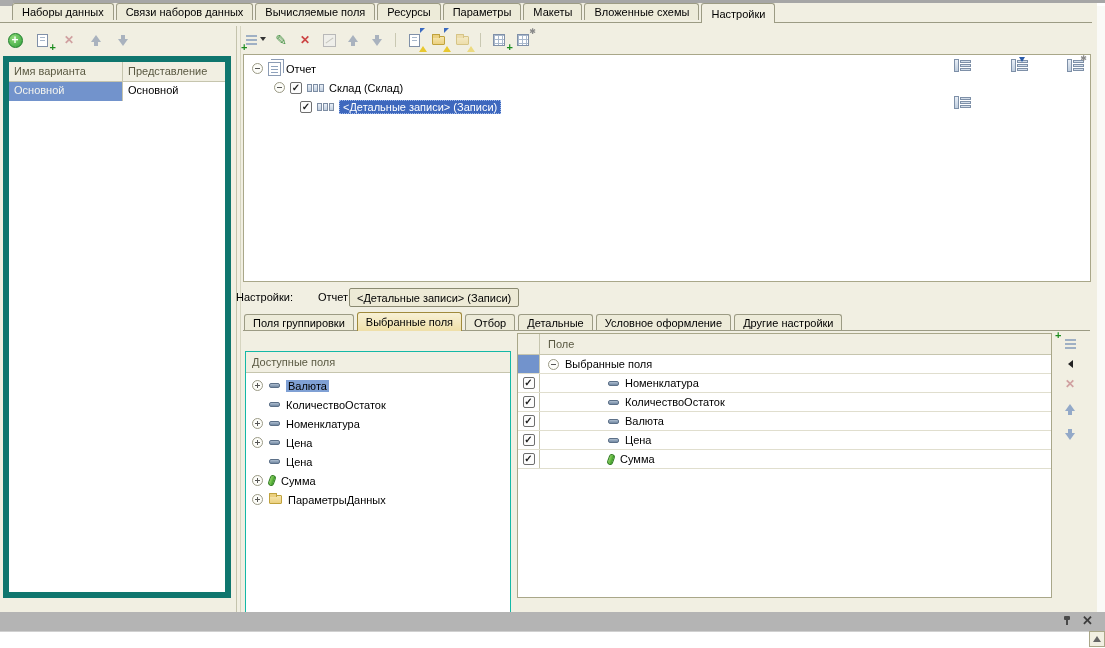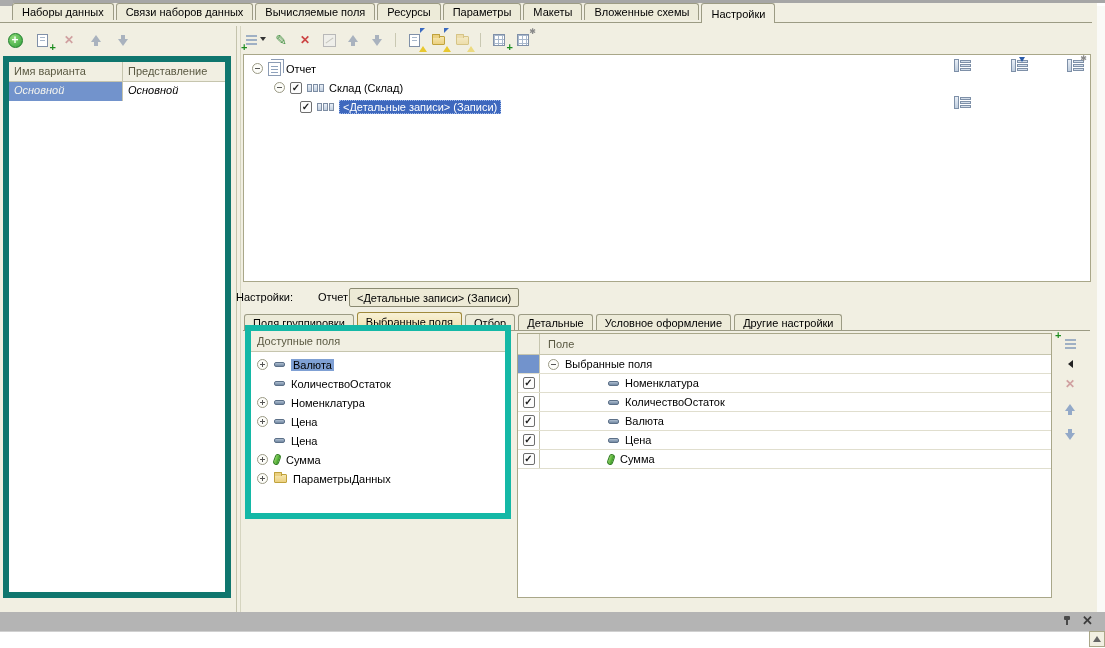--- a/index.html
+++ b/index.html
@@ -110,21 +110,21 @@
           border-bottom:6px solid #E8C830; }
   .bmark { position:absolute; right:-2px; top:-3px; width:5px; height:5px; background:#3A6AC0;
            clip-path:polygon(0 100%, 0 0, 100% 0); }
 
   
   .v-toolbar { left:6px; top:29px; height:22px; gap:9px; }
   .v-table { left:3px; top:56px; width:228px; height:542px; background:#fff; border:6px solid #0f766e; }
   .v-head { display:flex; height:20px; background:#F1EFE2; border-bottom:1px solid #C6C5AE; color:#5A5942; }
   .v-head div { padding:3px 0 0 5px; }
   .v-c1 { width:114px; border-right:1px solid #C6C5AE; }
-  .v-row { display:flex; height:19px;font-style:italic; }
+  .v-row { display:flex; height:19px; }
   .v-row .v-c1 { background:#7293CC; color:#F4F4EE; padding:2px 0 0 5px; }
   .v-row .v-c2 { padding:2px 0 0 5px; }
 
   .vsplit { left:236px; top:26px; width:1px; height:586px; background:#C4C3AC; }
   .vsplit2 { left:240px; top:26px; width:1px; height:586px; background:#D6D5C0; }
 
   
   .s-toolbar { left:246px; top:29px; height:22px; gap:6px; }
   .tree-panel { left:243px; top:54px; width:848px; height:228px; background:#fff; border:1px solid #A9A789; }
   .t-row { display:flex; align-items:center; gap:5px; height:19px; }
@@ -138,21 +138,21 @@
   .crumb-btn { left:349px; top:288px; height:19px; line-height:16px; padding:1px 7px;
                background:#EDEAD6; border:1px solid #8A8971; border-radius:2px; }
 
   .set-tabbar { left:243px; top:311px; width:847px; height:20px; display:flex; align-items:flex-end;
                 border-bottom:1px solid #9C9B84; padding-left:1px; }
   .stab { height:16px; line-height:14px; padding:1px 8px 0; background:#EDEBD9;
           border:1px solid #9C9B84; border-bottom:none; border-radius:3px 3px 0 0; margin-right:3px; white-space:nowrap; }
   .stab.active { height:19px; line-height:17px; background:linear-gradient(#F8F1D6,#EFDFA8); border-color:#A08A3C; margin-bottom:-1px; }
 
   
-  .af-panel { left:245px; top:325px; width:266px; height:194px; background:#fff; border:6px solid #14b8a6; }
+  .af-panel { left:245px; top:351px; width:266px; height:270px; background:#fff; border:1px solid #14b8a6; }
   .panel-head { height:21px; background:#F1EFE2; border-bottom:1px solid #C6C5AE; color:#5A5942; padding:4px 0 0 6px; }
   .af-row { display:flex; align-items:center; gap:6px; height:19px; padding-left:6px; }
   .af-row .spacer { width:11px; flex:none; }
   .af-sel { background:#7FA0D4; color:#000; padding:0 2px; }
 
   .sf-panel { left:517px; top:333px; width:535px; height:265px; background:#fff; border:1px solid #A9A789; display:flex; flex-direction:column; }
   .sf-head { display:flex; height:21px; border-bottom:1px solid #C6C5AE; background:#F1EFE2; color:#5A5942; }
   .sf-cbcol { width:22px; border-right:1px solid #C6C5AE; flex:none; display:flex; align-items:center; justify-content:center; }
   .sf-headlabel { padding:4px 0 0 8px; }
   .sf-row { display:flex; height:19px; border-bottom:1px solid #E0DECE; }

